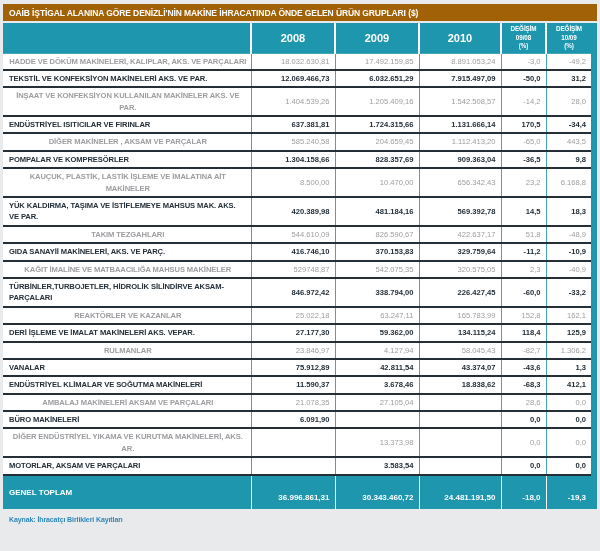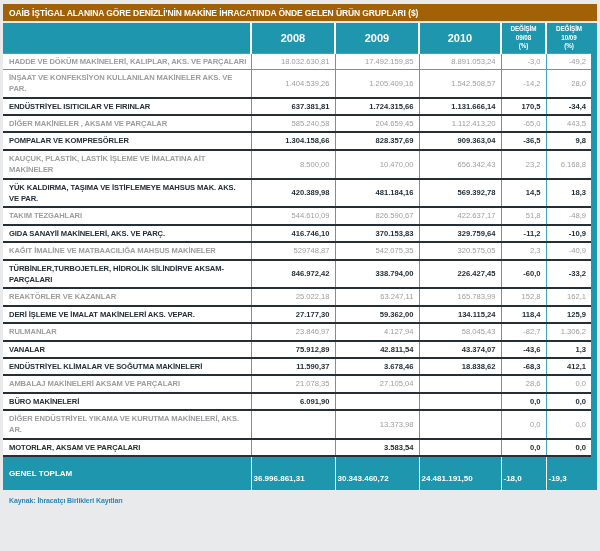--- a/index.html
+++ b/index.html
@@ -62,39 +62,39 @@
     text-align:left;
     padding:2px 4px 2px 6px;
     font-weight:bold;
     letter-spacing:-0.1px;
   }
   tbody td.td-val {
     text-align:right;
     padding:2px 5px 2px 2px;
   }
   tbody tr.row    td { color:#9c9da0; }
-  tbody tr.row    td.td-label { color:#9c9da0; }
+  tbody tr.row    td.td-label { color:#9c9da0;text-align:center; }
   tbody tr.emph   td { color:#242f38; font-weight:bold; }
   tbody tr.emph   td {
     border-top:2px solid #242f38;
     border-bottom:2px solid #242f38;
   }
 
   tfoot td {
     background:#1e96ae;
     color:#ffffff;
     font-weight:bold;
     font-size:8px;
     border-top:2px solid #242f38;
     height:34px;
     vertical-align:middle;
   }
   tfoot td + td { border-left:1px solid #ffffff; }
   tfoot td.td-label { text-align:left; padding:2px 6px; }
-  tfoot td.td-val   { padding:12px 5px 2px 2px; }
+  tfoot td.td-val   { text-align:right; padding:12px 5px 2px 2px; }
 
   .source-note {
     color:#2e86b8;
     font-size:7px;
     font-weight:bold;
     padding:7px 4px 0 6px;
     letter-spacing:-0.1px;
   }
 </style>
 </head>
@@ -132,20 +132,28 @@
       </thead>
       <tbody>
           <tr class="row">
             <td class="td-label">HADDE VE DÖKÜM MAKİNELERİ, KALIPLAR,  AKS. VE PARÇALARI</td>
             <td class="td-val">18.032.630,81</td>
             <td class="td-val">17.492.159,85</td>
             <td class="td-val">8.891.053,24</td>
             <td class="td-val">-3,0</td>
             <td class="td-val">-49,2</td>
           </tr>
+          <tr class="emph">
+            <td class="td-label">TEKSTİL VE KONFEKSİYON MAKİNELERİ AKS.  VE PAR.</td>
+            <td class="td-val">12.069.466,73</td>
+            <td class="td-val">6.032.651,29</td>
+            <td class="td-val">7.915.497,09</td>
+            <td class="td-val">-50,0</td>
+            <td class="td-val">31,2</td>
+          </tr>
           <tr class="row">
             <td class="td-label">İNŞAAT VE KONFEKSİYON KULLANILAN MAKİNELER AKS. VE PAR.</td>
             <td class="td-val">1.404.539,26</td>
             <td class="td-val">1.205.409,16</td>
             <td class="td-val">1.542.508,57</td>
             <td class="td-val">-14,2</td>
             <td class="td-val">28,0</td>
           </tr>
           <tr class="emph">
             <td class="td-label">ENDÜSTRİYEL ISITICILAR VE FIRINLAR</td>

